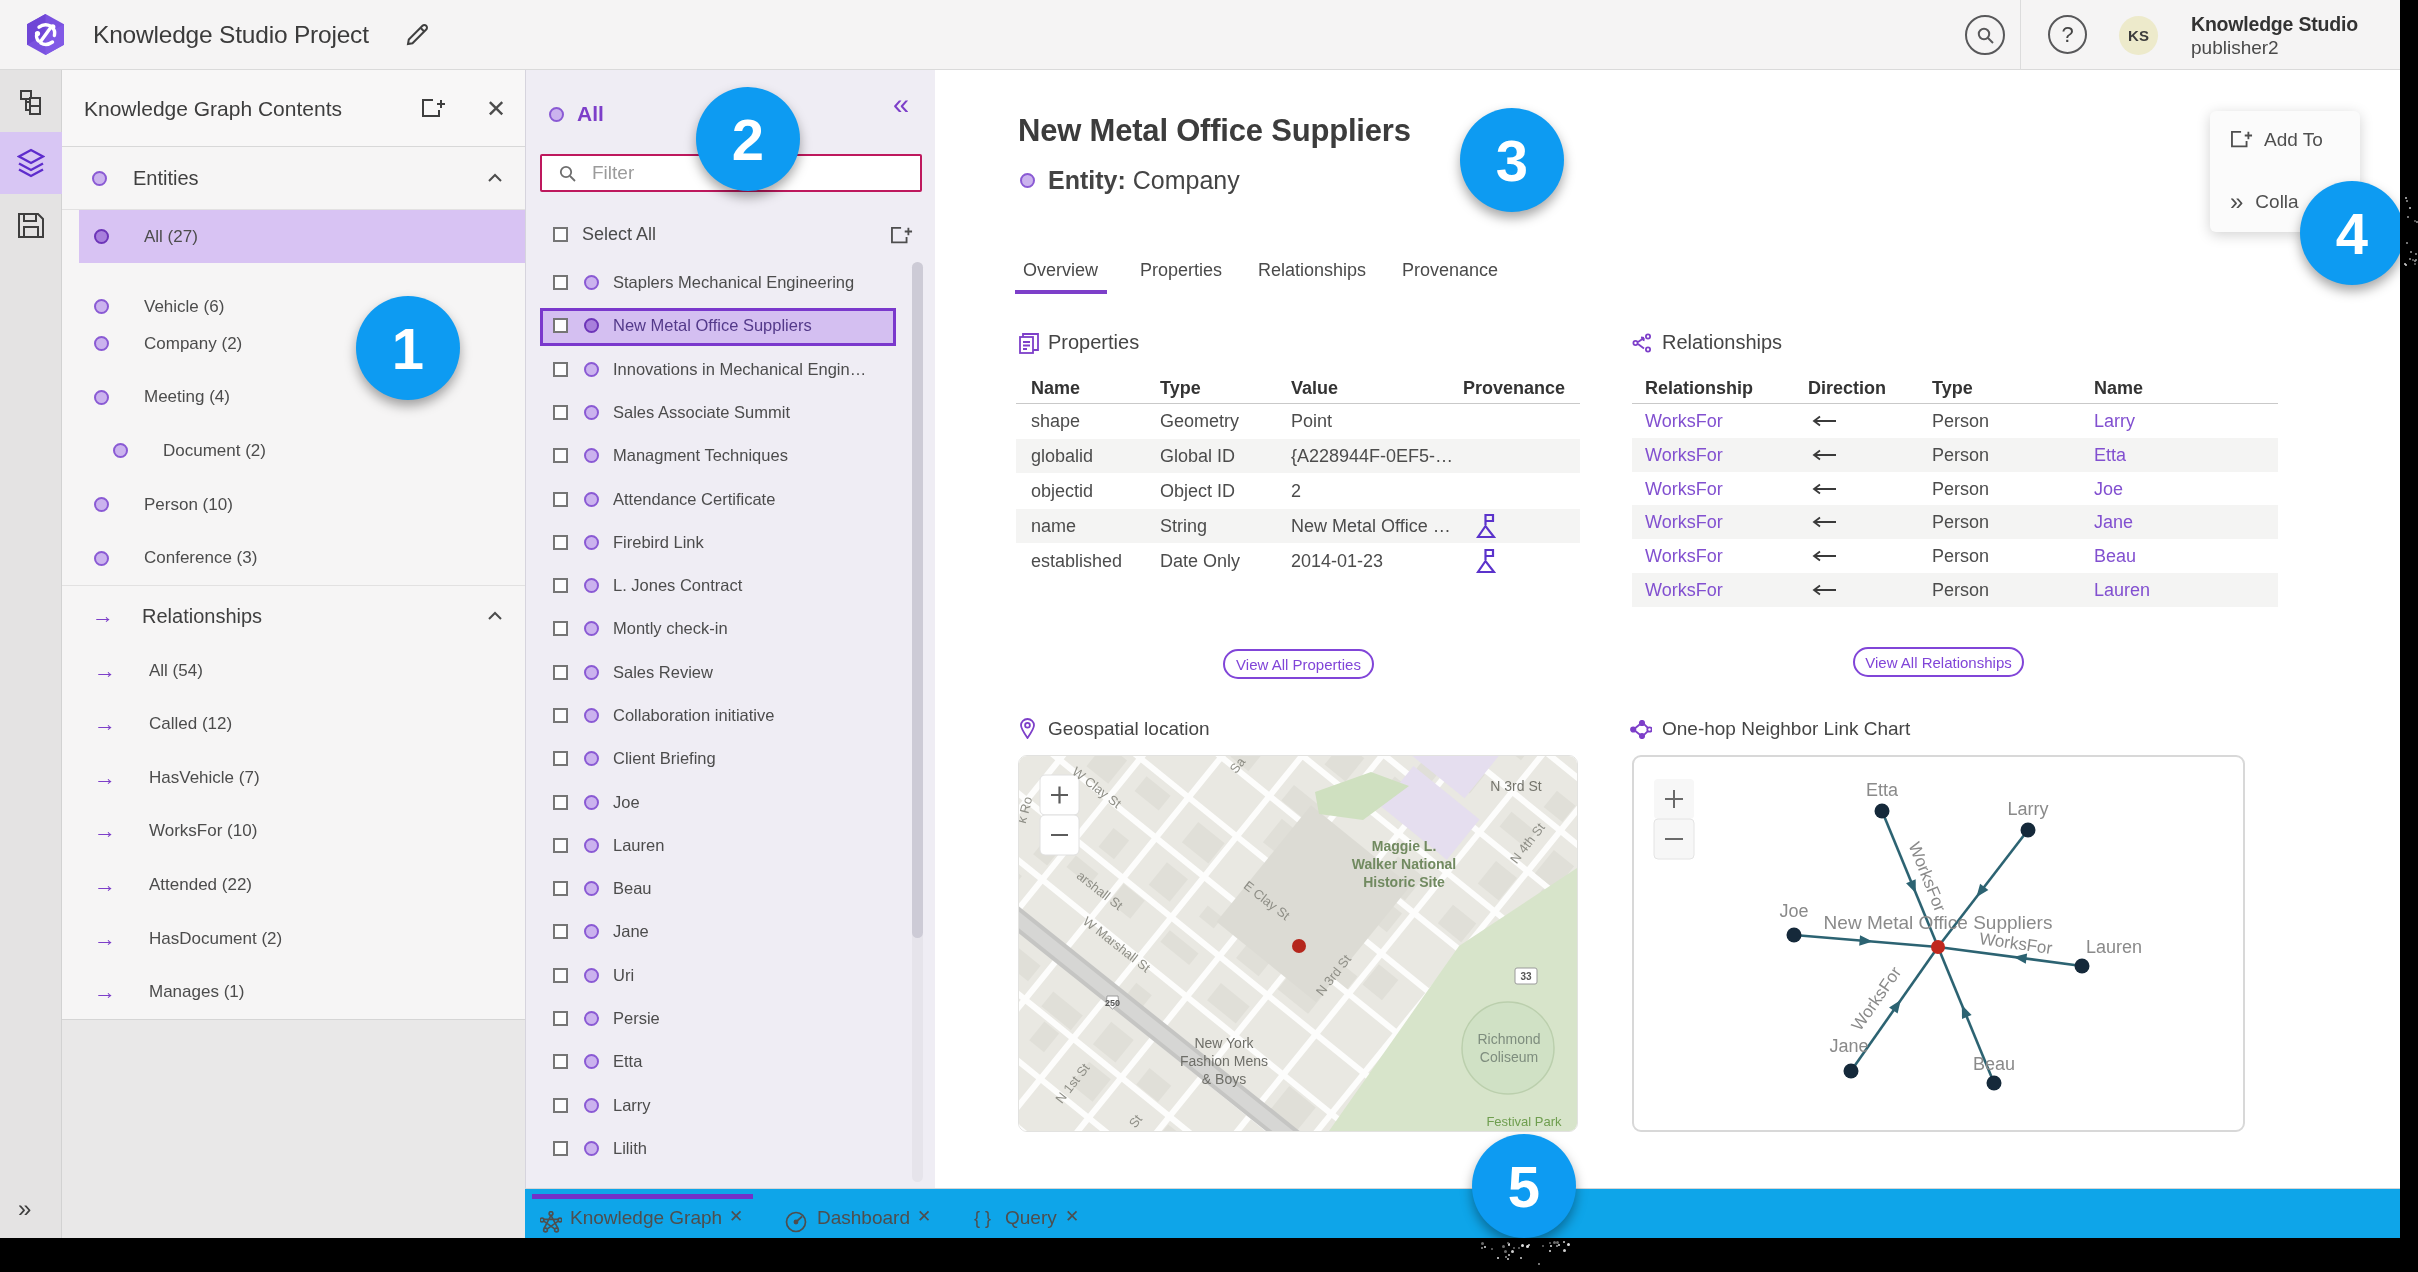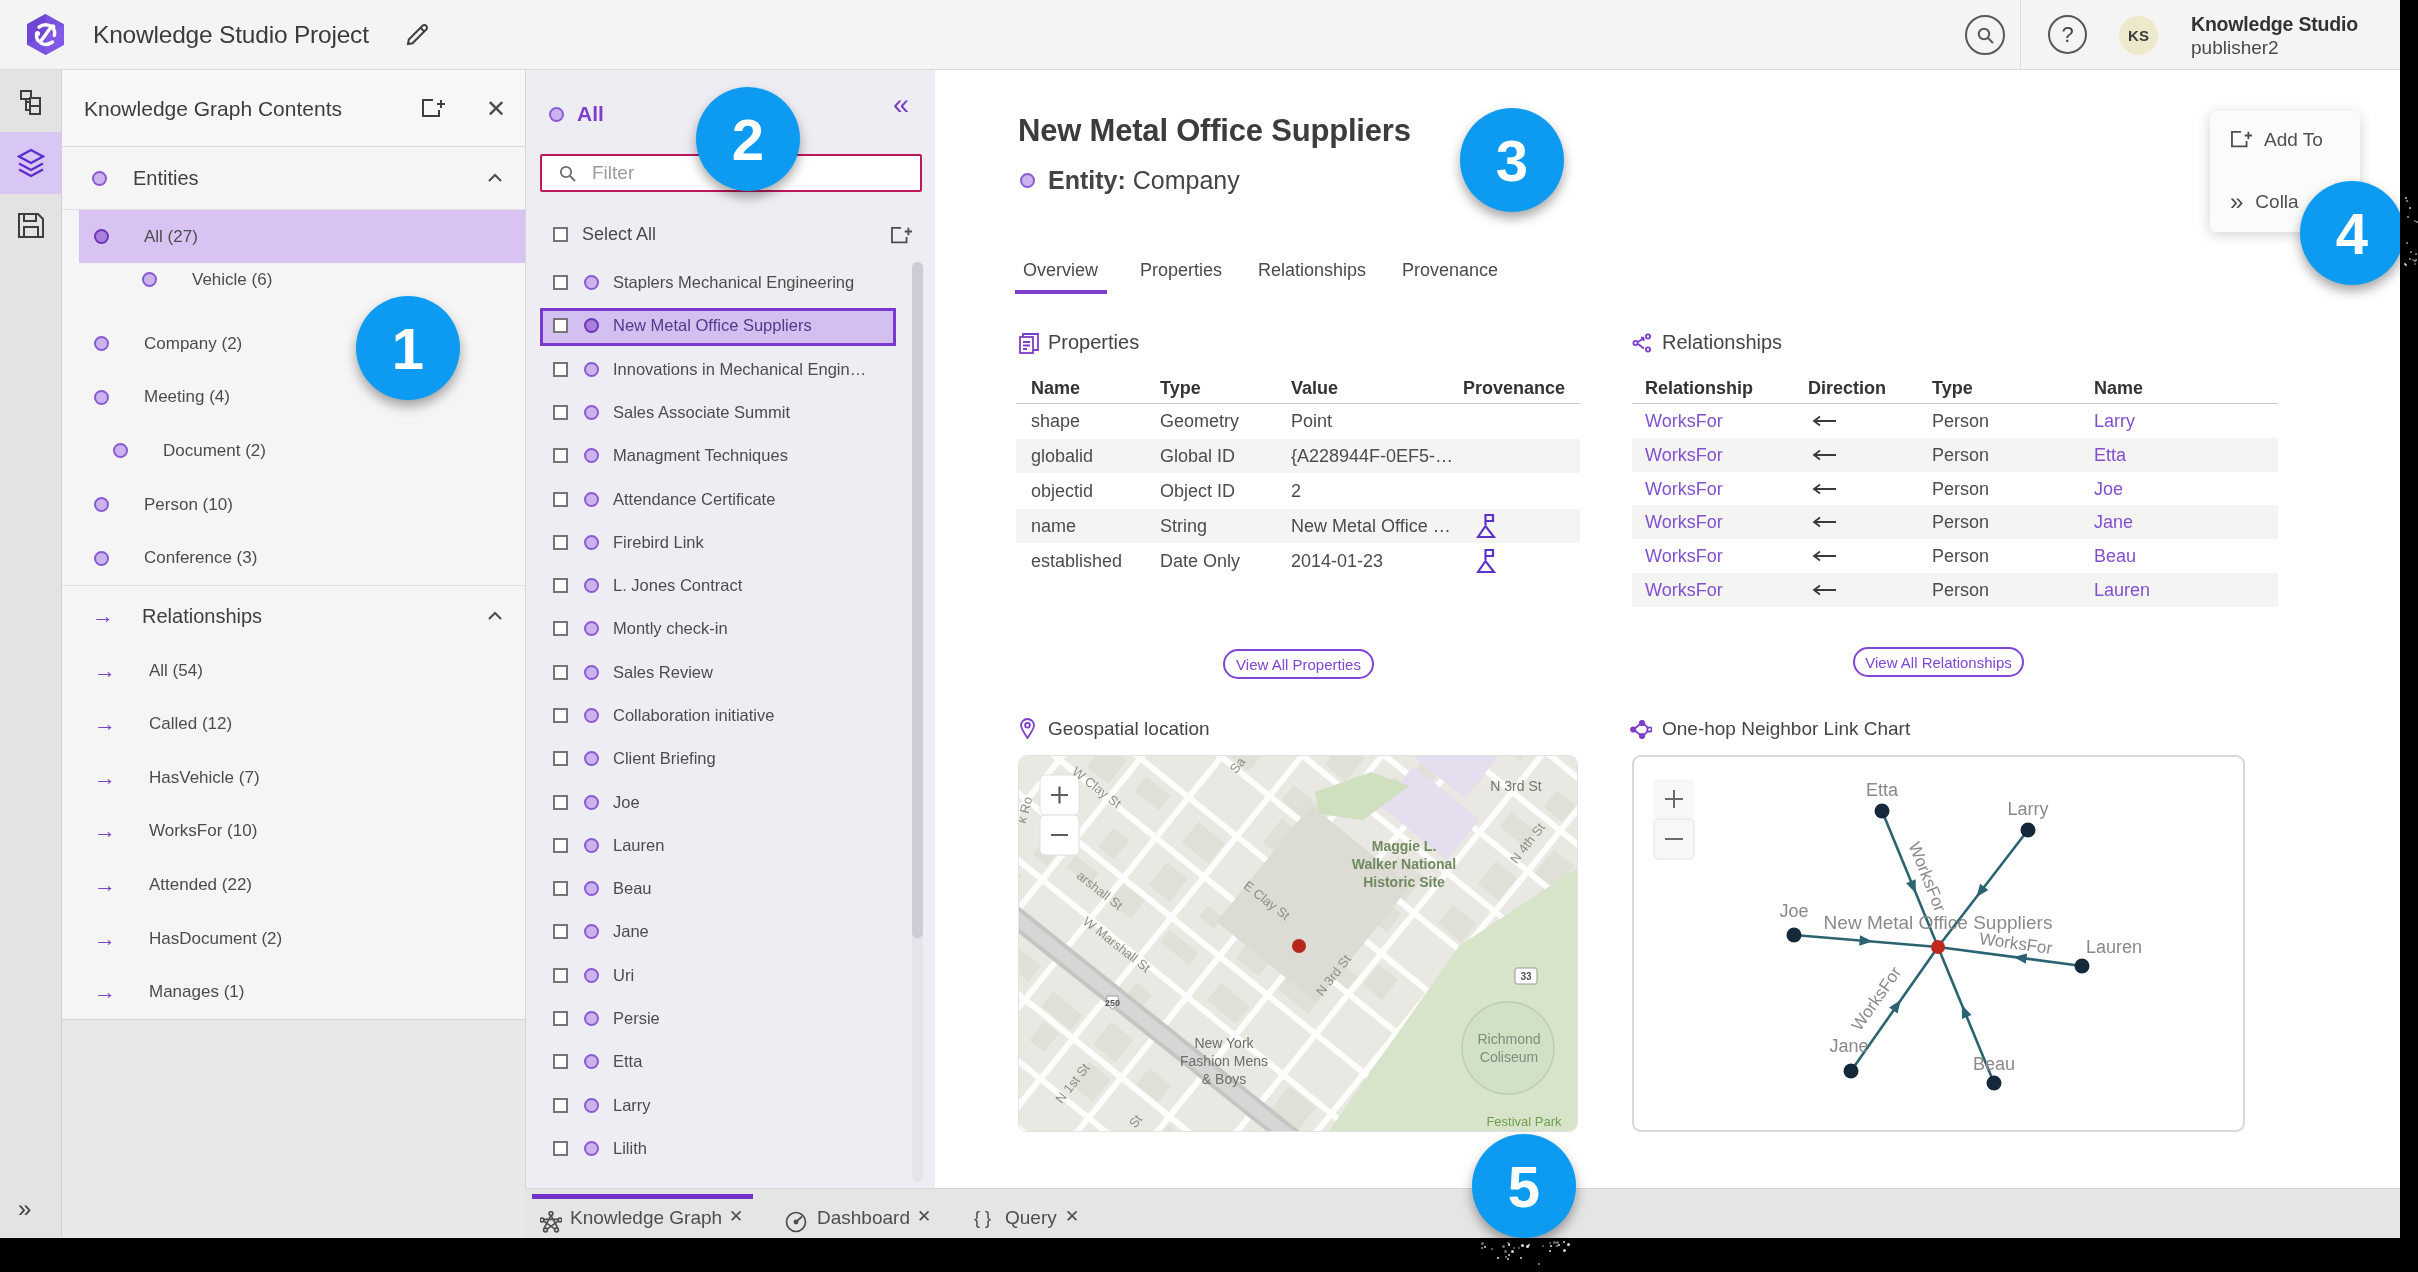--- a/index.html
+++ b/index.html
@@ -47,21 +47,21 @@
 .tabline { position:absolute; left:80px; top:220px; width:92px; height:4px; background:#7d3fc9; }
 .sechead { position:absolute; font-size:20px; color:#454545; }
 .th { position:absolute; font-size:18px; font-weight:bold; color:#333; }
 .td { position:absolute; font-size:18px; color:#4c4c4c; white-space:nowrap; }
 .td.pu { color:#8250d0; }
 .stripe { position:absolute; background:#f4f4f3; height:34px; }
 .rule { position:absolute; height:1px; background:#c9c9c9; }
 .pill { position:absolute; height:30px; border:2px solid #8145d8; border-radius:16px; color:#8145d8; font-size:15px; display:flex; align-items:center; justify-content:center; background:#fff; }
 .card { position:absolute; border-radius:9px; overflow:hidden; }
 
-.tabbar { position:absolute; left:525px; top:1188px; width:1875px; height:62px; background:#e5e5e5; border-top:1px solid #d6d6d6; }
+.tabbar { position:absolute; left:525px; top:1188px; width:1875px; height:62px; background:#0ea5e9; border-top:1px solid #d6d6d6; }
 .indic { position:absolute; left:7px; top:5px; width:221px; height:5px; background:#7231c8; }
 .btab { position:absolute; top:4px; height:50px; display:flex; align-items:center; font-size:19px; color:#4e4e4e; }
 .bx { font-size:17px; color:#4e4e4e; }
 
 .popup { position:absolute; left:2210px; top:111px; width:150px; height:121px; background:#fbfbfb; border-radius:6px; box-shadow:0 3px 14px rgba(0,0,0,0.18); }
 .popup .r { position:absolute; left:0; width:150px; height:40px; display:flex; align-items:center; font-size:19px; color:#4f4f4f; }
 
 .co { position:absolute; width:104px; height:104px; border-radius:50%; background:#0d9bf2; color:#fff; font-size:58px; font-weight:bold; display:flex; align-items:center; justify-content:center; box-shadow:0 6px 12px rgba(0,0,0,0.35); }
 </style></head><body>
 <div class="app">
@@ -142,21 +142,21 @@
           </svg>
         </div>
 <div style="position:absolute;left:0;top:62px;width:463px;height:1px;background:#e2e1e1"></div>
 <div class="hl1"></div>
 <div class="row" style="top:63px;height:53px;">
           <span style="width:32px"></span>
           <span class="dot sel"></span>
           <span style="width:35px"></span>
           <span class="itxt">All (27)</span>
         </div>
-<div class="row" style="top:106px;height:53px;margin-left:48px;">
+<div class="row" style="top:133px;height:53px;">
           <span style="width:32px"></span>
           <span class="dot"></span>
           <span style="width:35px"></span>
           <span class="itxt">Vehicle (6)</span>
         </div>
 <div class="row" style="top:170.20000000000005px;height:53px;">
           <span style="width:32px"></span>
           <span class="dot"></span>
           <span style="width:35px"></span>
           <span class="itxt">Company (2)</span>

